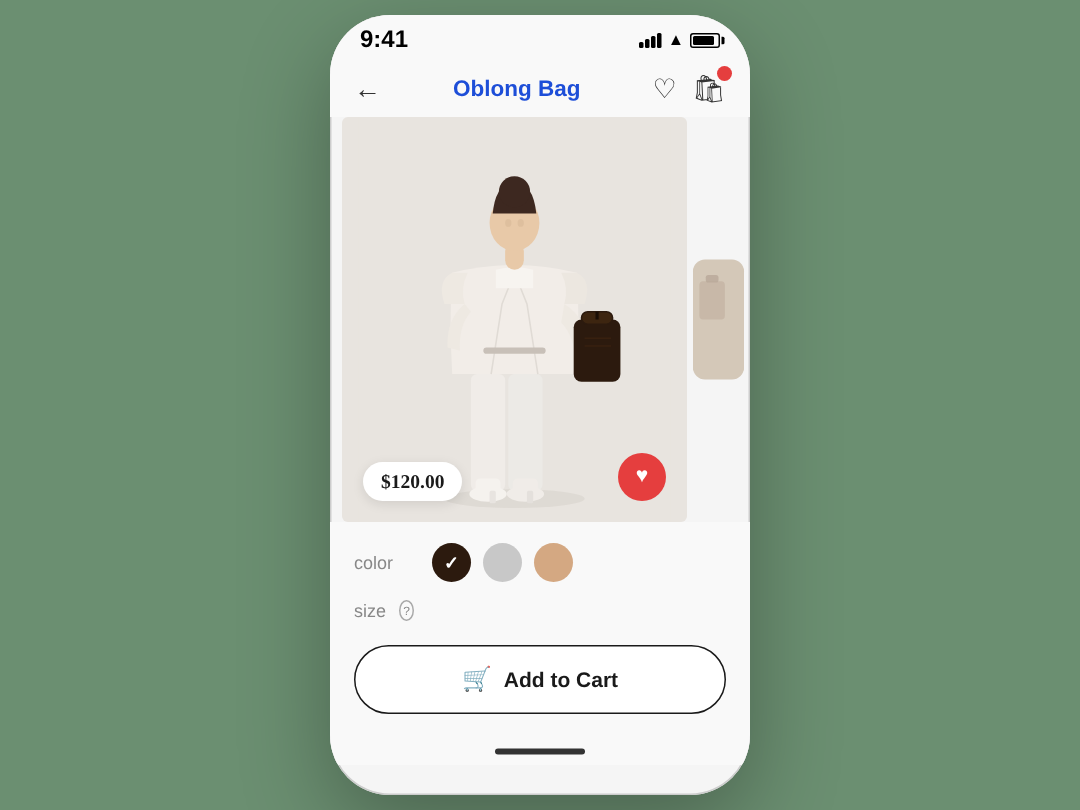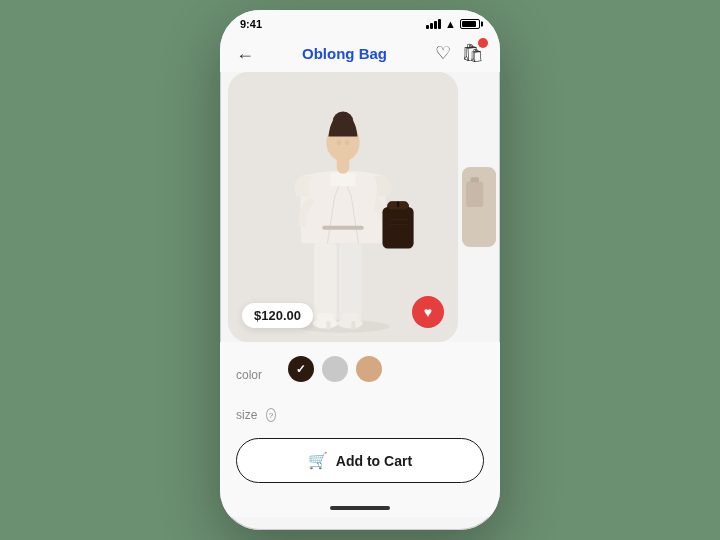--- a/index.html
+++ b/index.html
@@ -32,21 +32,21 @@
       display: flex;
       justify-content: space-between;
       align-items: center;
       padding: 8px 20px 4px;
       background: #f9f9f9;
       font-size: 11px;
       font-weight: 600;
     }
 
     .status-time {
-      font-size: 11px;
+      font-size: 16px;
       font-weight: 700;
     }
 
     .status-icons {
       display: flex;
       align-items: center;
       gap: 4px;
       font-size: 10px;
     }
 
@@ -162,27 +162,28 @@
       flex: 1;
       gap: 0;
       overflow: hidden;
       position: relative;
       max-height: 270px;
     }
 
     .main-image {
       width: 85%;
       background: #e8e4df;
-      border-radius: 20px;
+      border-radius: 4px;
       margin: 0 0 0 8px;
       position: relative;
       overflow: hidden;
       display: flex;
       align-items: center;
       justify-content: center;
+      font-family: Liberation Serif, serif;
     }
 
     .figure-svg {
       width: 100%;
       height: 100%;
     }
 
     .price-badge {
       position: absolute;
       bottom: 14px;
@@ -232,23 +233,23 @@
     }
 
     
     .bottom-panel {
       background: #f9f9f9;
       padding: 14px 16px 16px;
     }
 
     .color-row {
       display: flex;
-      align-items: flex-end;
+      align-items: center;
       gap: 12px;
-      margin-bottom: 26px;
+      margin-bottom: 12px;
     }
 
     .row-label {
       font-size: 12px;
       color: #888;
       width: 40px;
     }
 
     .color-options {
       display: flex;

